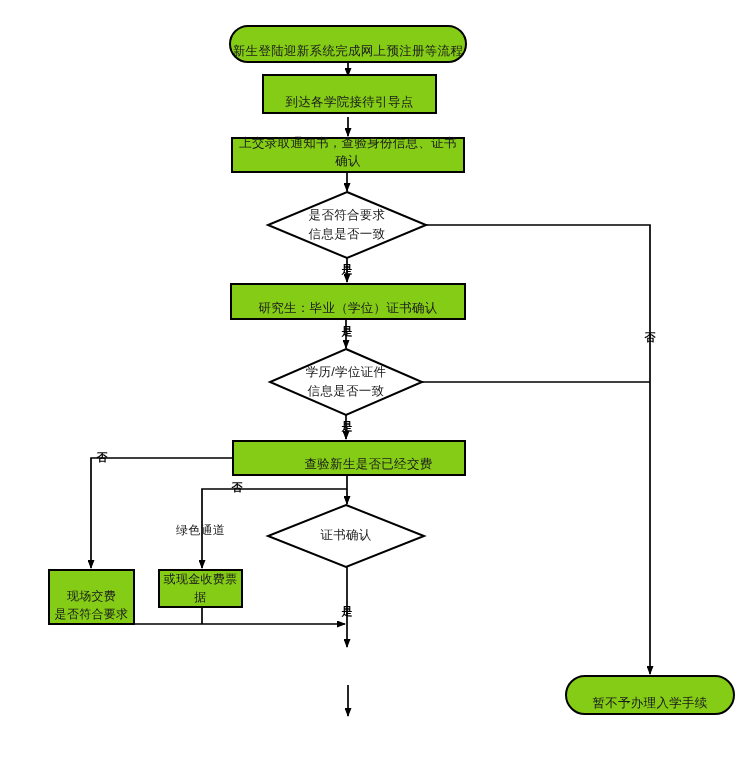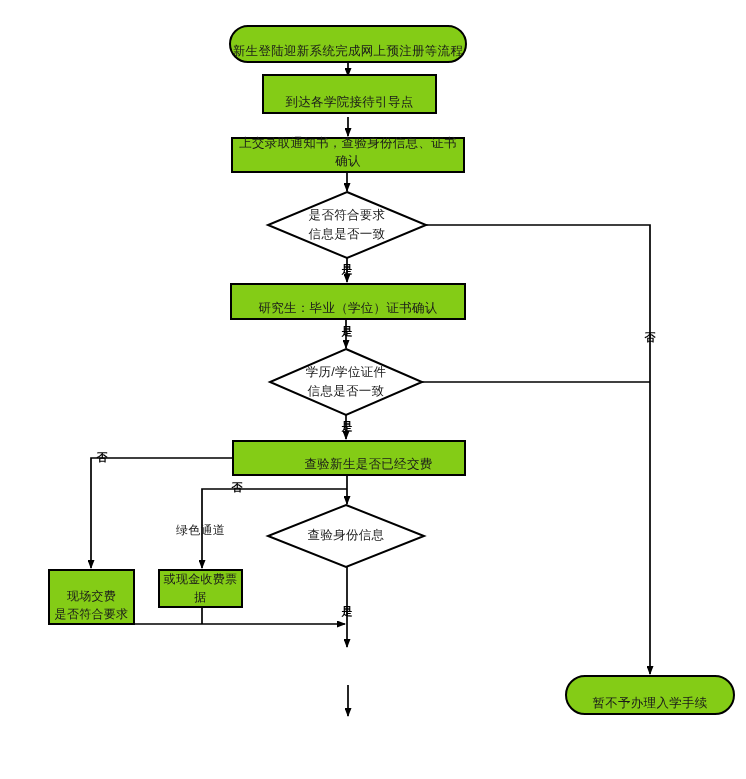--- a/index.html
+++ b/index.html
@@ -86,21 +86,21 @@
   <div class="dtext" style="left:346px;top:382px;">
     <span>学历/学位证件</span>
     <span>信息是否一致</span>
   </div>
 
   <div class="node" style="left:232px;top:440px;width:234px;height:36px;padding-left:39px;">
     <span>查验新生是否已经交费</span>
   </div>
 
   <div class="dtext" style="left:346px;top:536px;">
-    <span>查验身份信息</span>
+    <span>证书确认</span>
   </div>
 
   <div class="node" style="left:48px;top:569px;width:87px;height:56px;line-height:1.45;font-size:12px;">
     <span>现场交费</span>
     <span>是否符合要求</span>
   </div>
 
   <div class="node" style="left:158px;top:569px;width:85px;height:39px;line-height:1.45;font-size:12px;gap:32px;">
     <span>绿色通道</span>
     <span>或现金收费票据</span>

